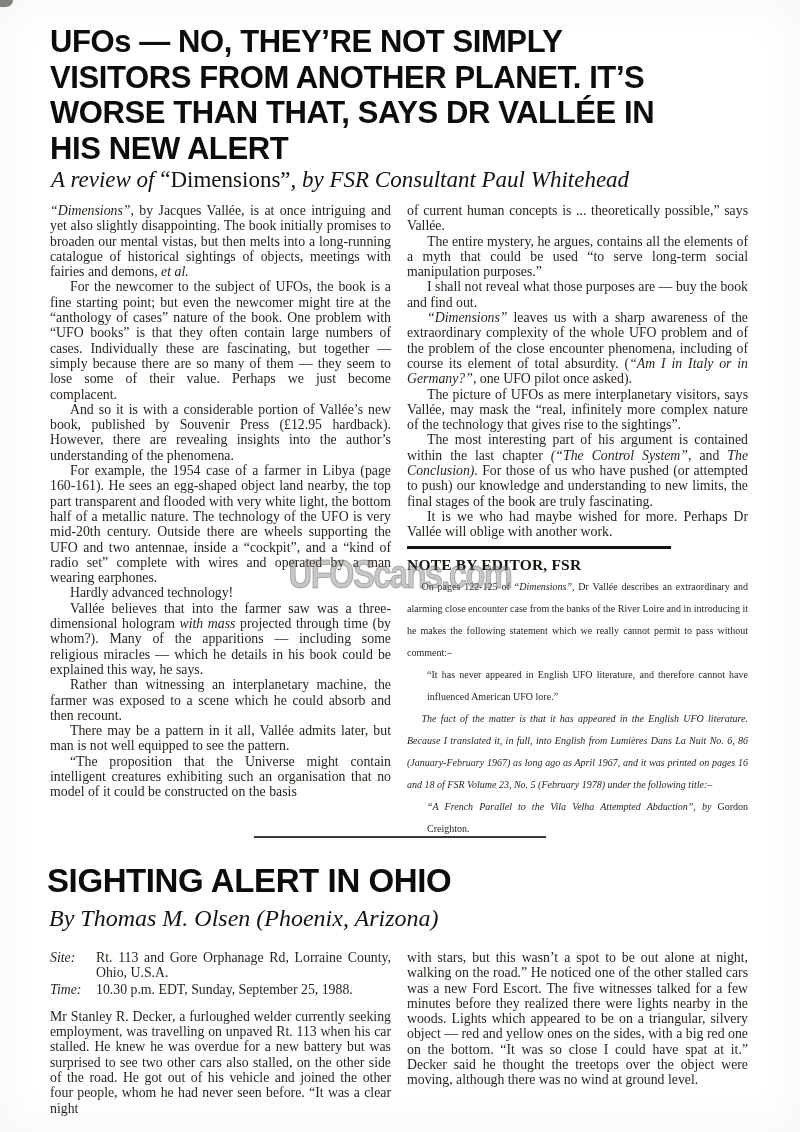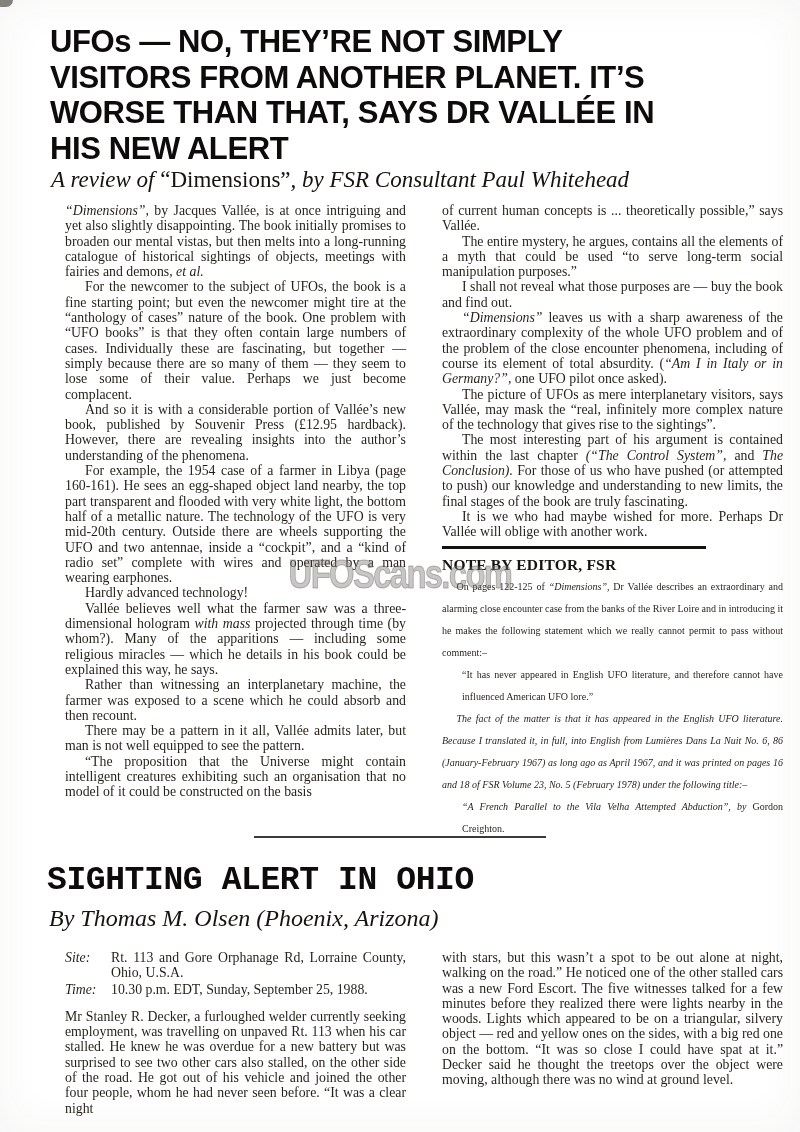--- a/index.html
+++ b/index.html
@@ -21,22 +21,22 @@
     font-family:"Liberation Sans",sans-serif;font-weight:bold;
     font-size:31px;line-height:35.5px;letter-spacing:-0.4px;color:#0d0c0a;
   }
   .subtitle1{
     position:absolute;top:167px;left:51px;width:720px;
     font-family:"Liberation Serif",serif;font-size:23px;color:#17130f;
     white-space:nowrap;
   }
   .subtitle1 .it{font-style:italic;text-align:right;}
   .cols{
-    position:absolute;left:65px;width:718px;
-    display:flex;gap:36px;
+    position:absolute;left:50px;width:718px;
+    display:flex;gap:16px;
     font-family:"Liberation Serif",serif;
     font-size:13.8px;line-height:15.3px;
     text-align:justify;color:#251f19;
   }
   .cols1{top:203px;height:634px;overflow:hidden;}
   .cols2{top:950px;height:182px;overflow:hidden;}
   .col{width:341px;}
   .col p{margin:0;}
   .col p.indent{text-indent:1.45em;}
   .col p.quote{margin-left:20px;}
@@ -49,21 +49,21 @@
     font-size:15.5px;letter-spacing:.2px;margin:2px 0 4px 0;color:#17130f;
   }
   .note-body{font-size:10px;line-height:22px;}
   .divider{
     position:absolute;top:836px;left:50%;
     transform:translateX(-50%);
     width:292px;height:2px;background:#3c3a37;
   }
   .headline2{
     position:absolute;top:862px;left:47px;
-    font-family:Liberation Mono, monospace;font-weight:bold;
+    font-family:Liberation Sans, sans-serif;font-weight:bold;
     font-size:33px;letter-spacing:-0.4px;color:#0d0c0a;
   }
   .byline2{
     position:absolute;top:905px;left:49px;
     font-family:"Liberation Serif",serif;font-style:italic;
     font-size:24px;color:#17130f;
   }
   .meta{display:grid;grid-template-columns:46px 1fr;row-gap:1px;margin-bottom:12px;}
   .meta .label{font-style:italic;}
   .watermark{
@@ -92,21 +92,21 @@
 
   <div class="subtitle1"><span class="it">A review of </span><span>“Dimensions”</span><span class="it">, by FSR Consultant Paul Whitehead</span></div>
 
   <div class="cols cols1">
     <div class="col">
         <p class=""><span class="it">“Dimensions”, </span><span>by Jacques Vallée, is at once intriguing and yet also slightly disappointing. The book initially promises to broaden our mental vistas, but then melts into a long-running catalogue of historical sightings of objects, meetings with fairies and demons, </span><span class="it">et al.</span></p>
         <p class="indent "><span>For the newcomer to the subject of UFOs, the book is a fine starting point; but even the newcomer might tire at the “anthology of cases” nature of the book. One problem with “UFO books” is that they often contain large numbers of cases. Individually these are fascinating, but together — simply because there are so many of them — they seem to lose some of their value. Perhaps we just become complacent.</span></p>
         <p class="indent "><span>And so it is with a considerable portion of Vallée’s new book, published by Souvenir Press (£12.95 hardback). However, there are revealing insights into the author’s understanding of the phenomena.</span></p>
         <p class="indent "><span>For example, the 1954 case of a farmer in Libya (page 160-161). He sees an egg-shaped object land nearby, the top part transparent and flooded with very white light, the bottom half of a metallic nature. The technology of the UFO is very mid-20th century. Outside there are wheels supporting the UFO and two antennae, inside a “cockpit”, and a “kind of radio set” complete with wires and operated by a man wearing earphones.</span></p>
         <p class="indent "><span>Hardly advanced technology!</span></p>
-        <p class="indent "><span>Vallée believes well what the farmer saw was a three-dimensional hologram </span><span class="it">with mass</span><span> projected through time (by whom?). Many of the apparitions — including some religious miracles — which he details in his book could be explained this way, he says.</span></p>
+        <p class="indent "><span>Vallée believes that into the farmer saw was a three-dimensional hologram </span><span class="it">with mass</span><span> projected through time (by whom?). Many of the apparitions — including some religious miracles — which he details in his book could be explained this way, he says.</span></p>
         <p class="indent "><span>Rather than witnessing an interplanetary machine, the farmer was exposed to a scene which he could absorb and then recount.</span></p>
         <p class="indent "><span>There may be a pattern in it all, Vallée admits later, but man is not well equipped to see the pattern.</span></p>
         <p class="indent "><span>“The proposition that the Universe might contain intelligent creatures exhibiting such an organisation that no model of it could be constructed on the basis</span></p>
       </div>
     <div class="col">
       <div>
           <p class=""><span>of current human concepts is ... theoretically possible,” says Vallée.</span></p>
           <p class="indent "><span>The entire mystery, he argues, contains all the elements of a myth that could be used “to serve long-term social manipulation purposes.”</span></p>
           <p class="indent "><span>I shall not reveal what those purposes are — buy the book and find out.</span></p>
           <p class="indent "><span class="it">“Dimensions”</span><span> leaves us with a sharp awareness of the extraordinary complexity of the whole UFO problem and of the problem of the close encounter phenomena, including of course its element of total absurdity. (</span><span class="it">“Am I in Italy or in Germany?”</span><span>, one UFO pilot once asked).</span></p>

